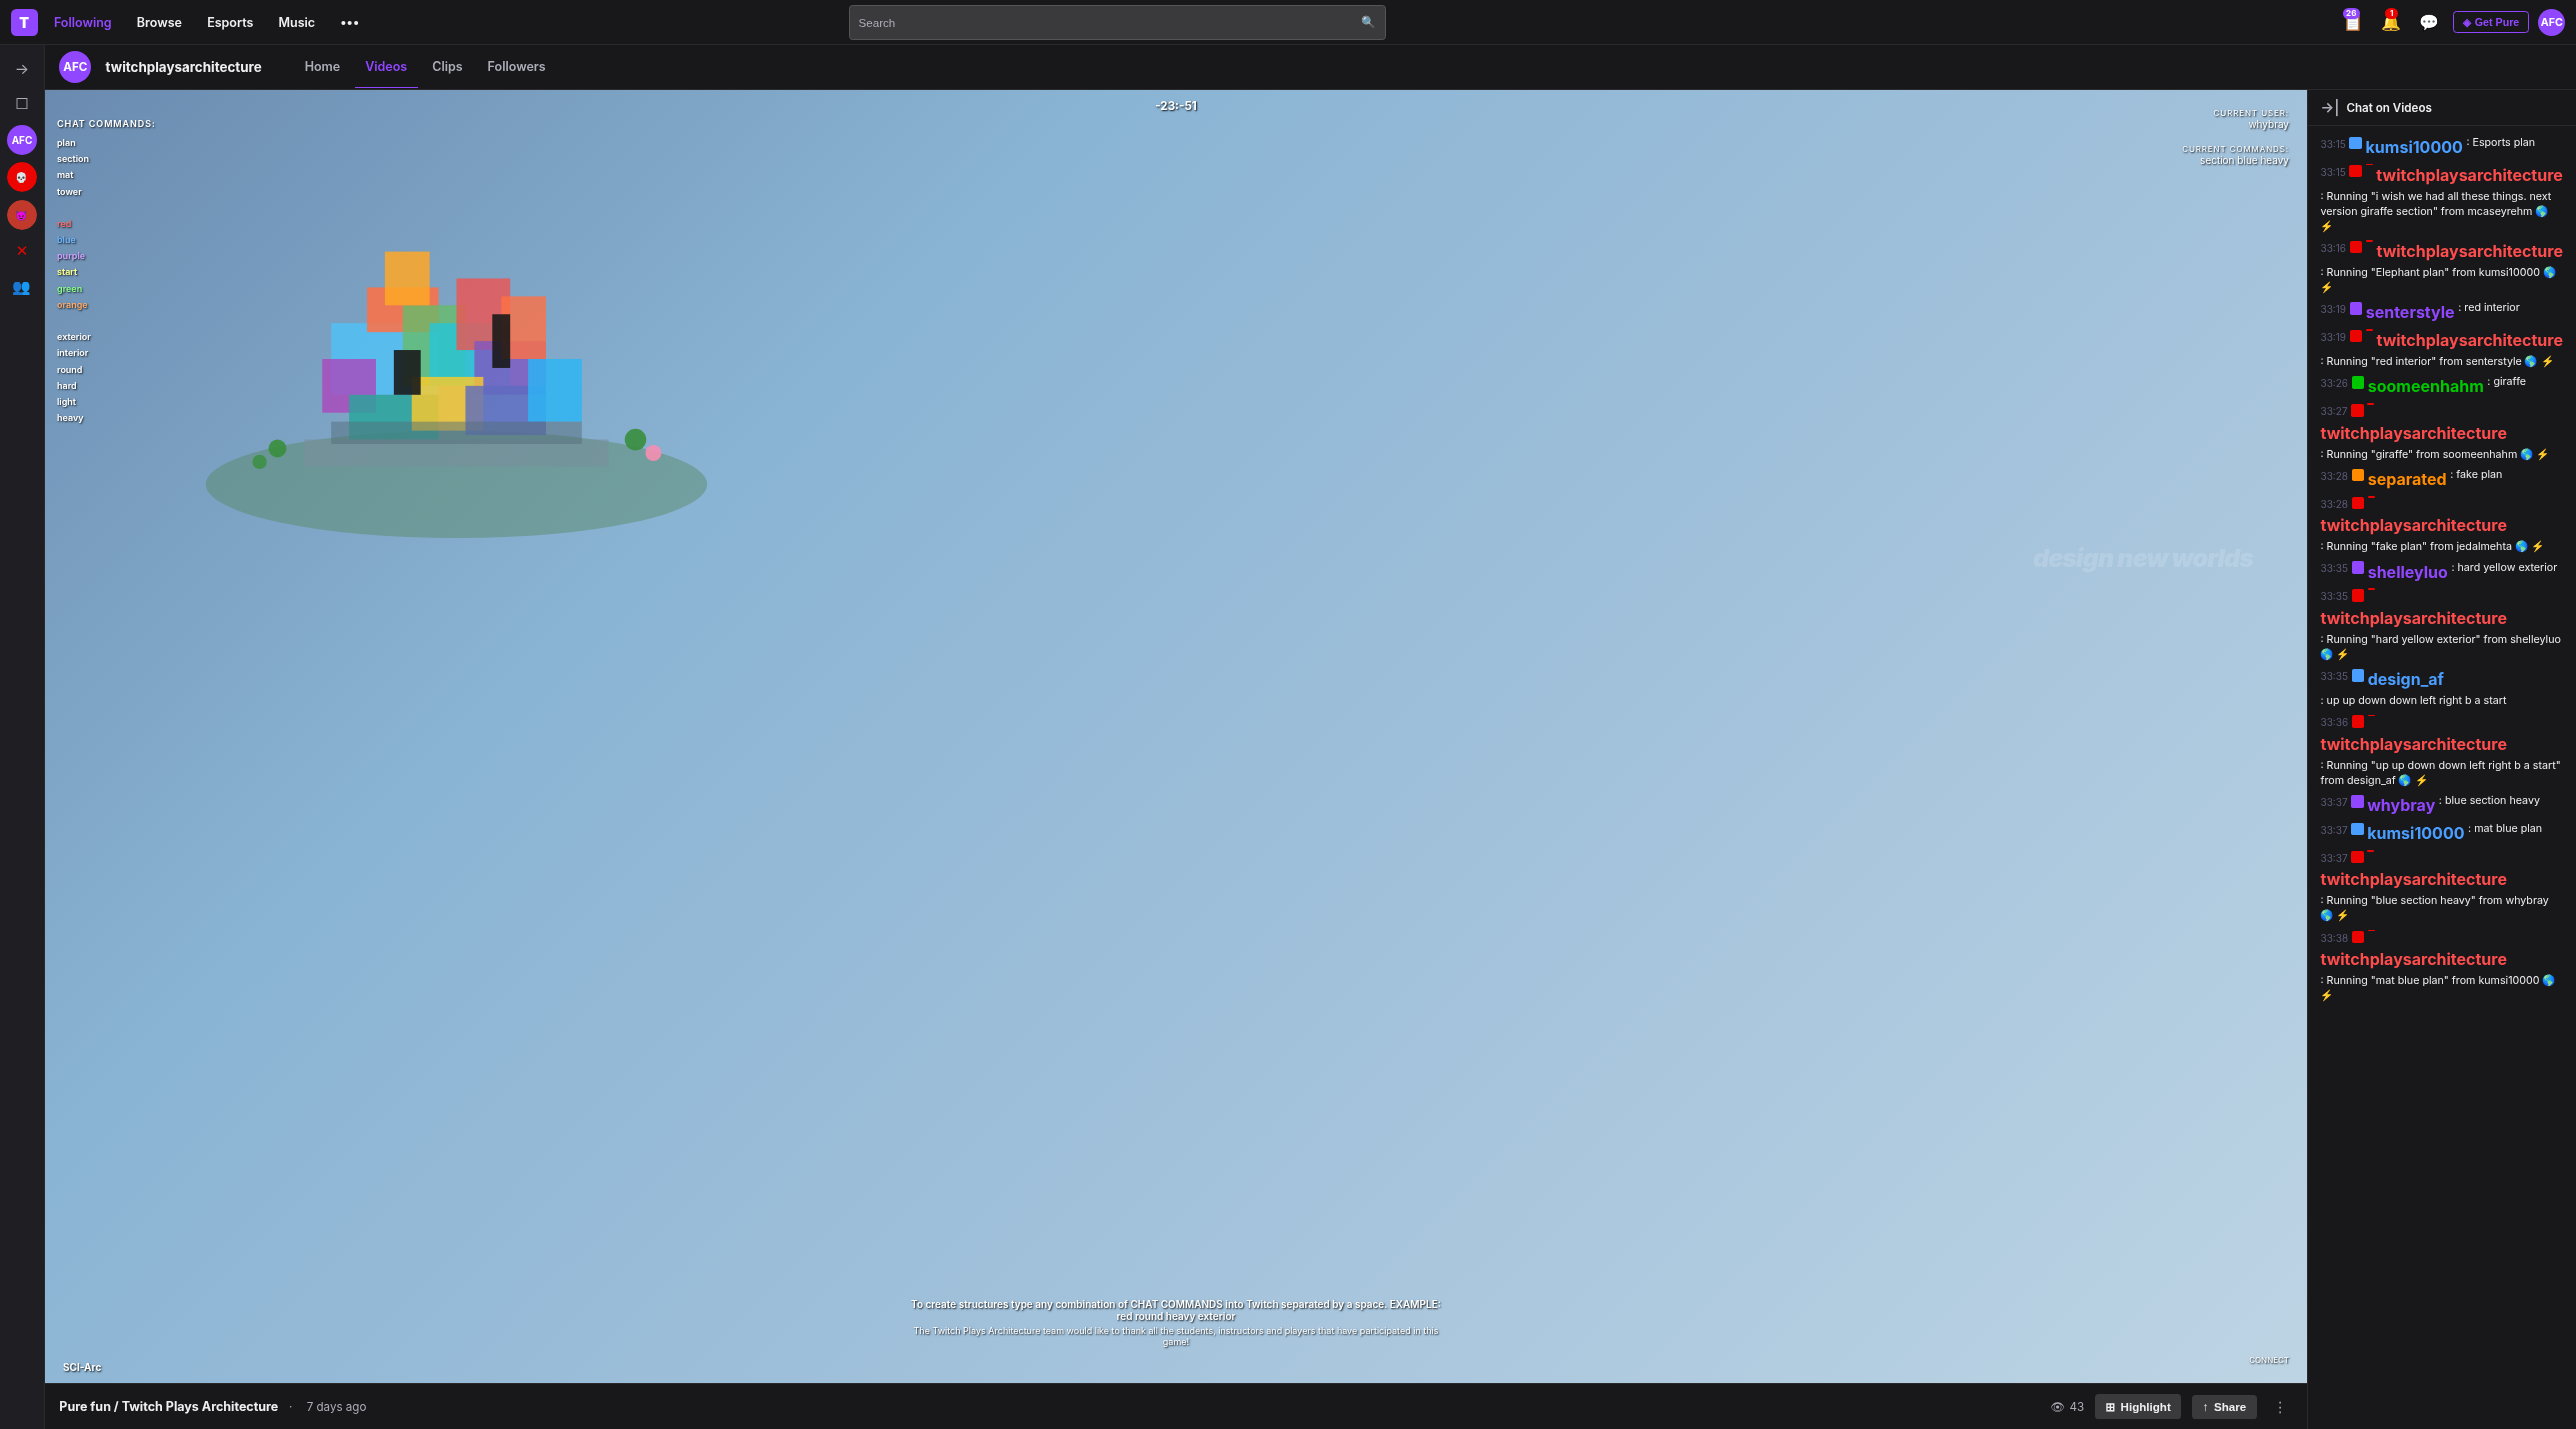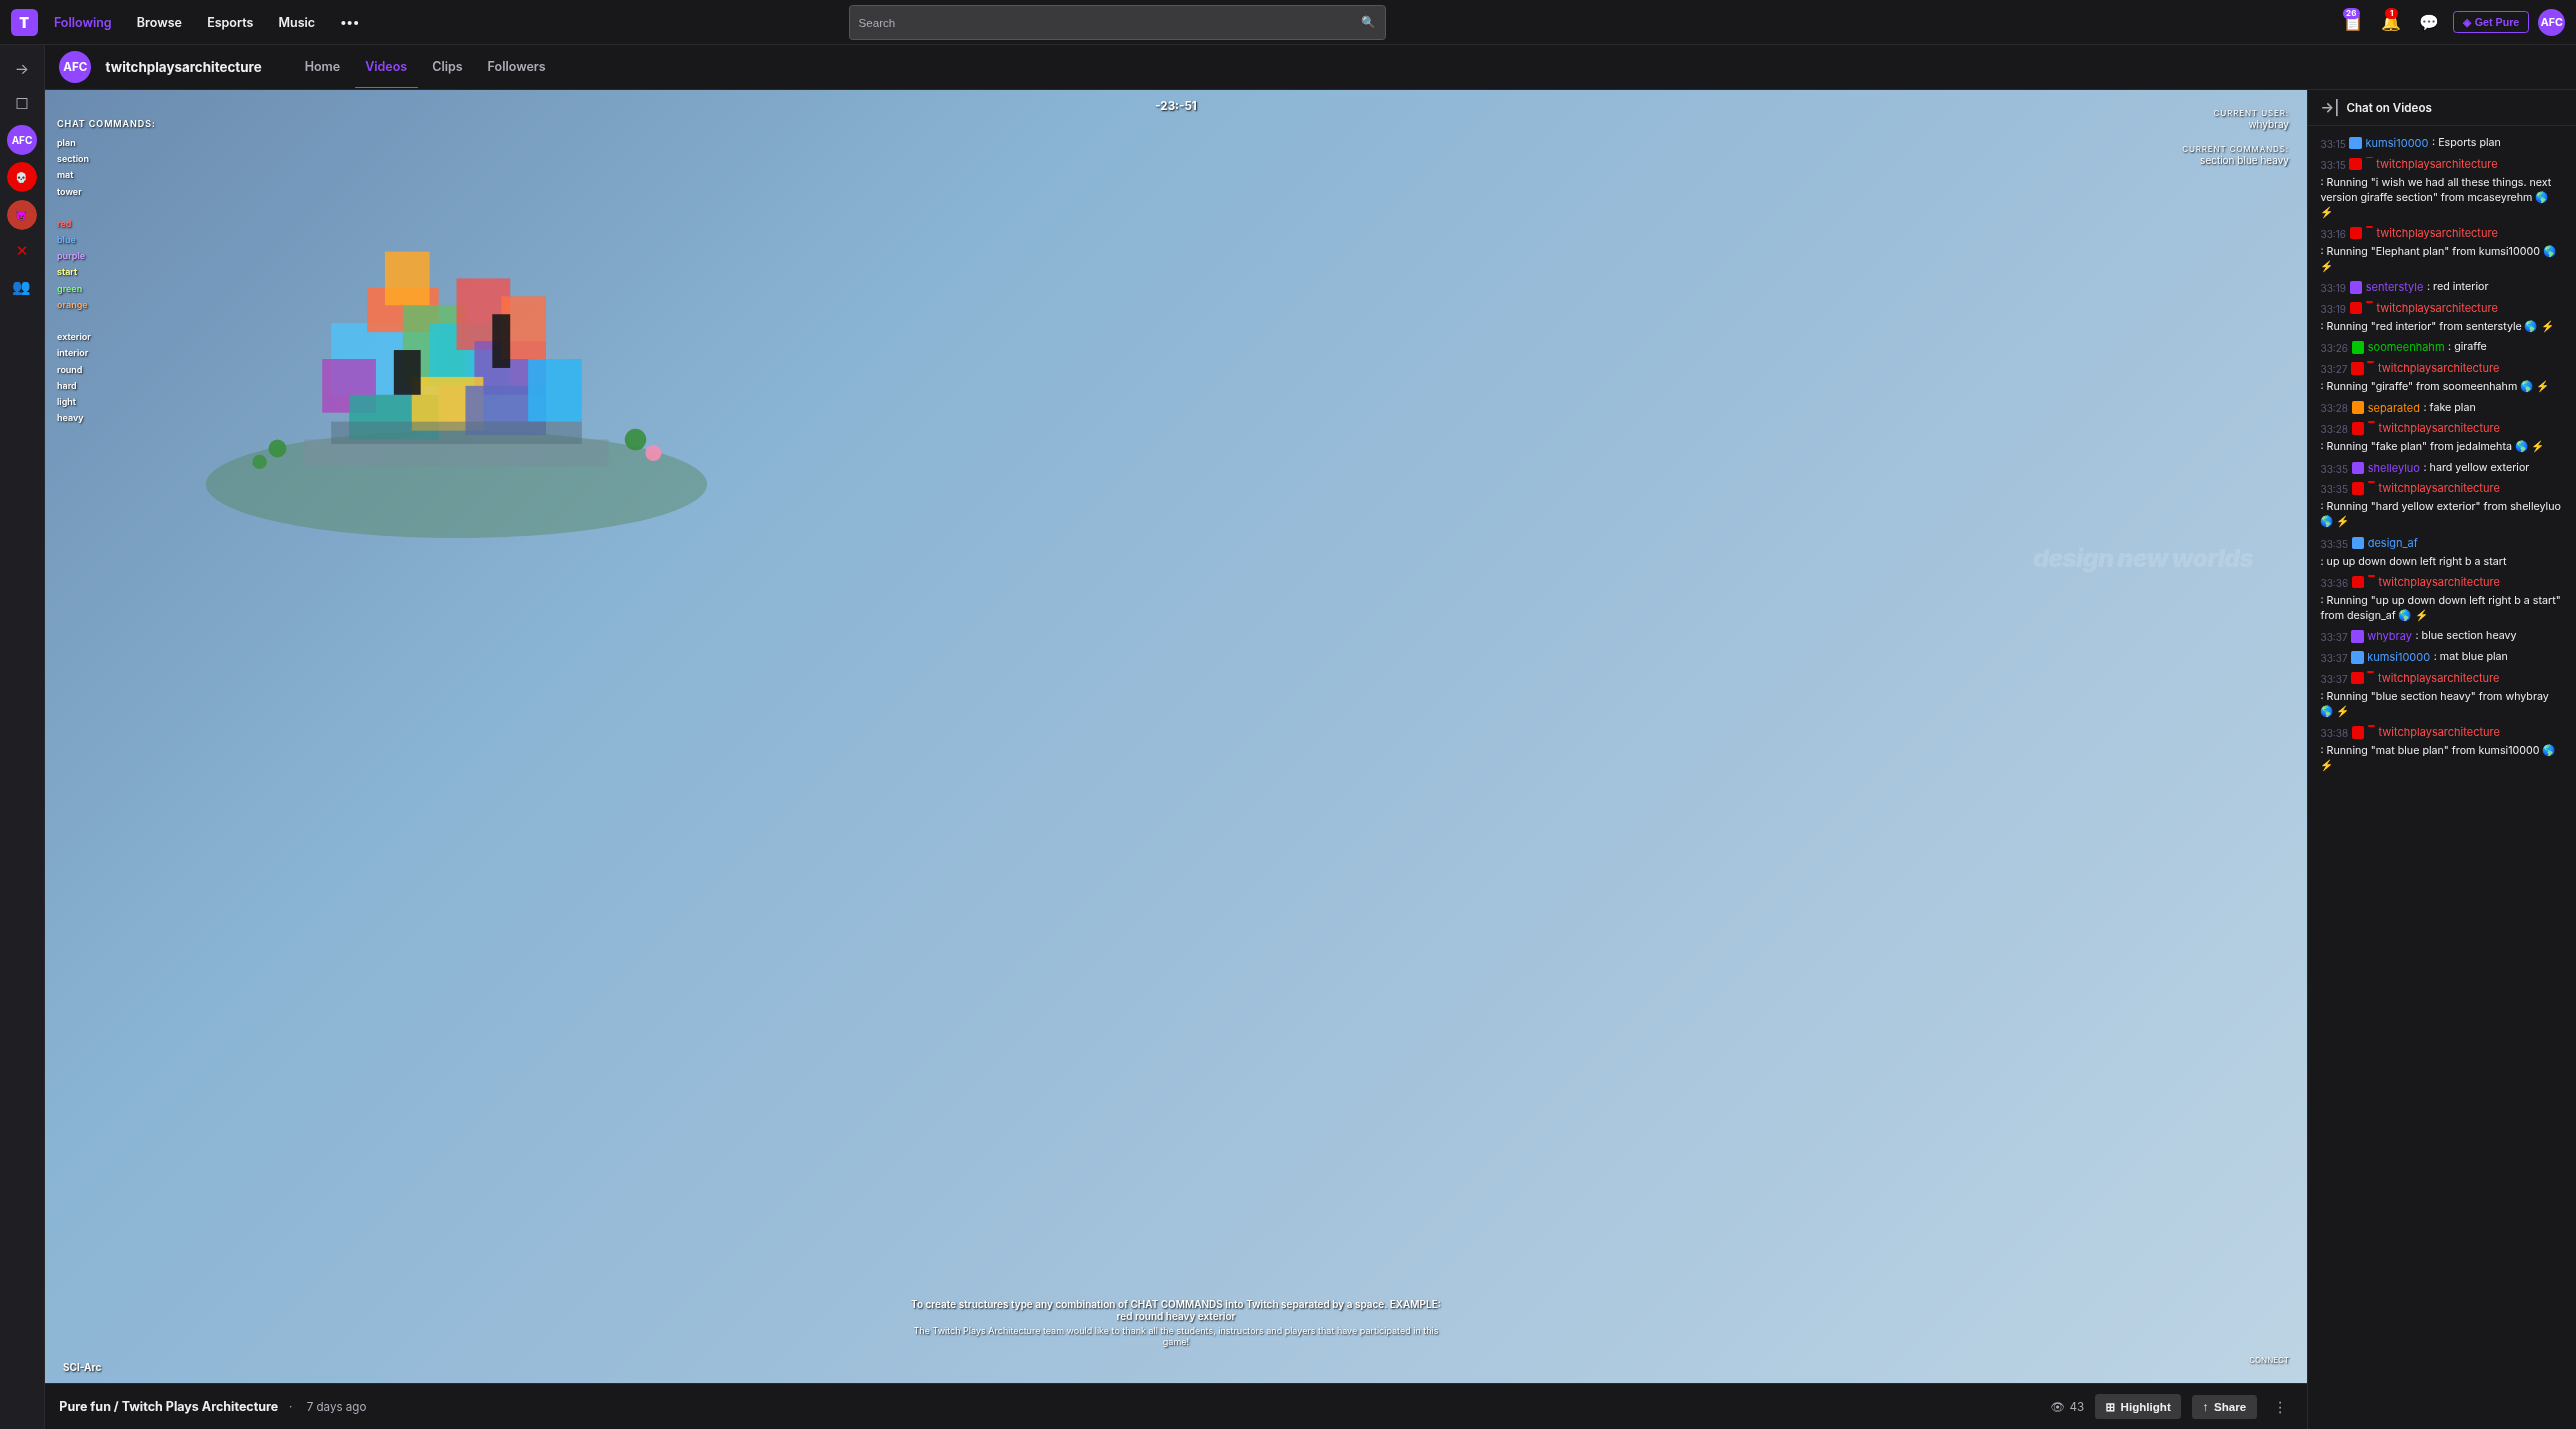--- a/index.html
+++ b/index.html
@@ -418,22 +418,22 @@
       flex-shrink: 0;
       margin-top: 0.9px;
     }
     .msg-avatar {
       width: 12.5px; height: 12.5px;
       border-radius: 1.8px;
       flex-shrink: 0;
       margin-top: 0.9px;
     }
     .msg-user {
-      font-weight: 400;
-      font-size: 11px;
+      font-weight: 700;
+      font-size: 16px;
       flex-shrink: 0;
     }
     .msg-user.purple { color: #9147ff; }
     .msg-user.red { color: #ff4d4d; }
     .msg-user.green { color: #00c800; }
     .msg-user.blue { color: #4a9eff; }
     .msg-user.orange { color: #ff8c00; }
     .msg-content {
       font-size: 10.7px;
       color: #efeff1;

